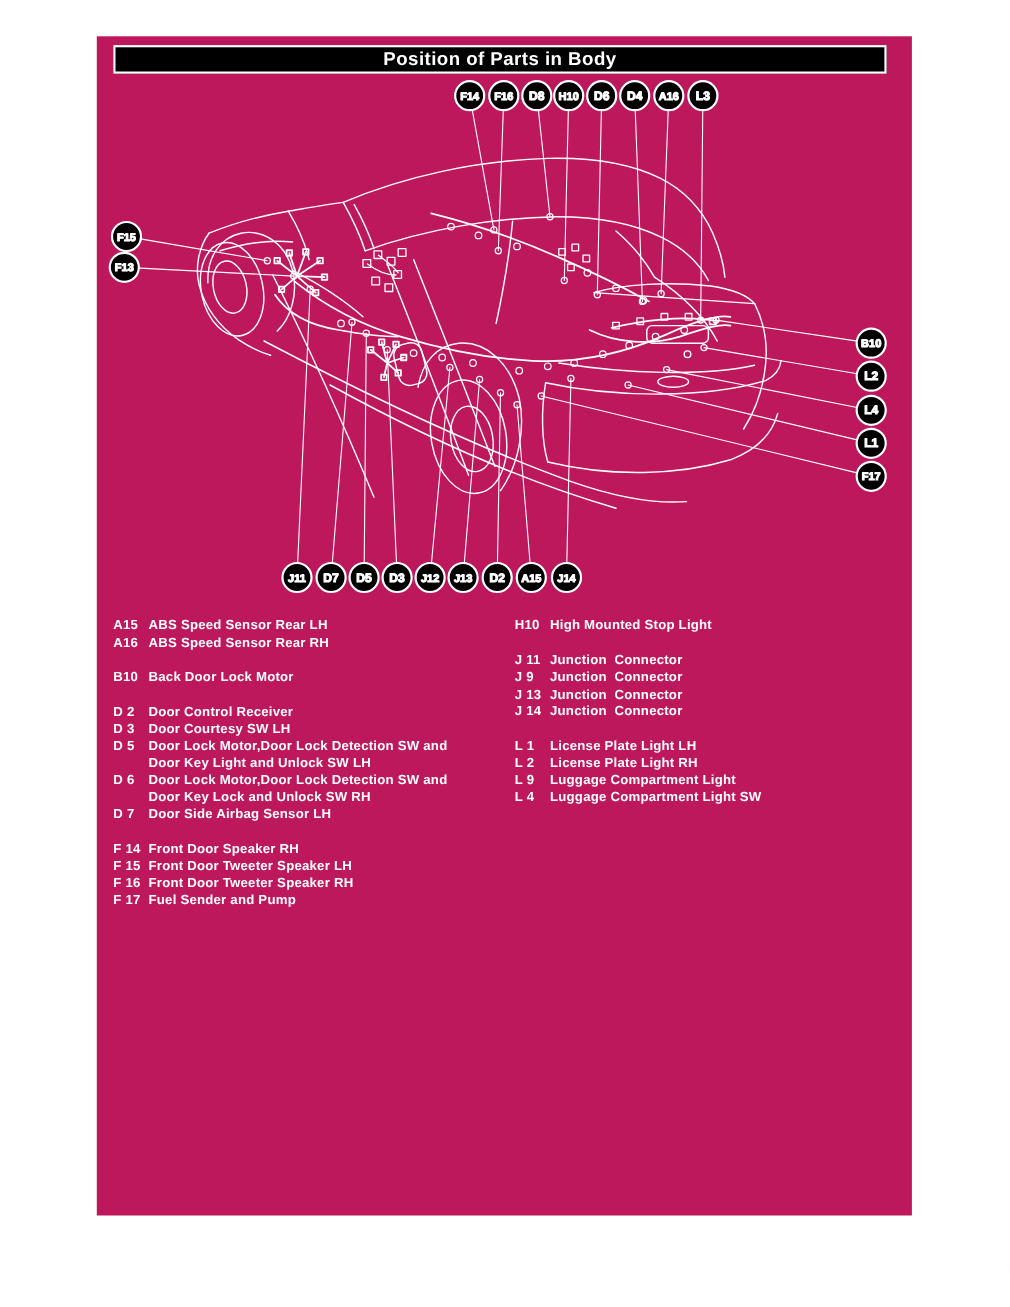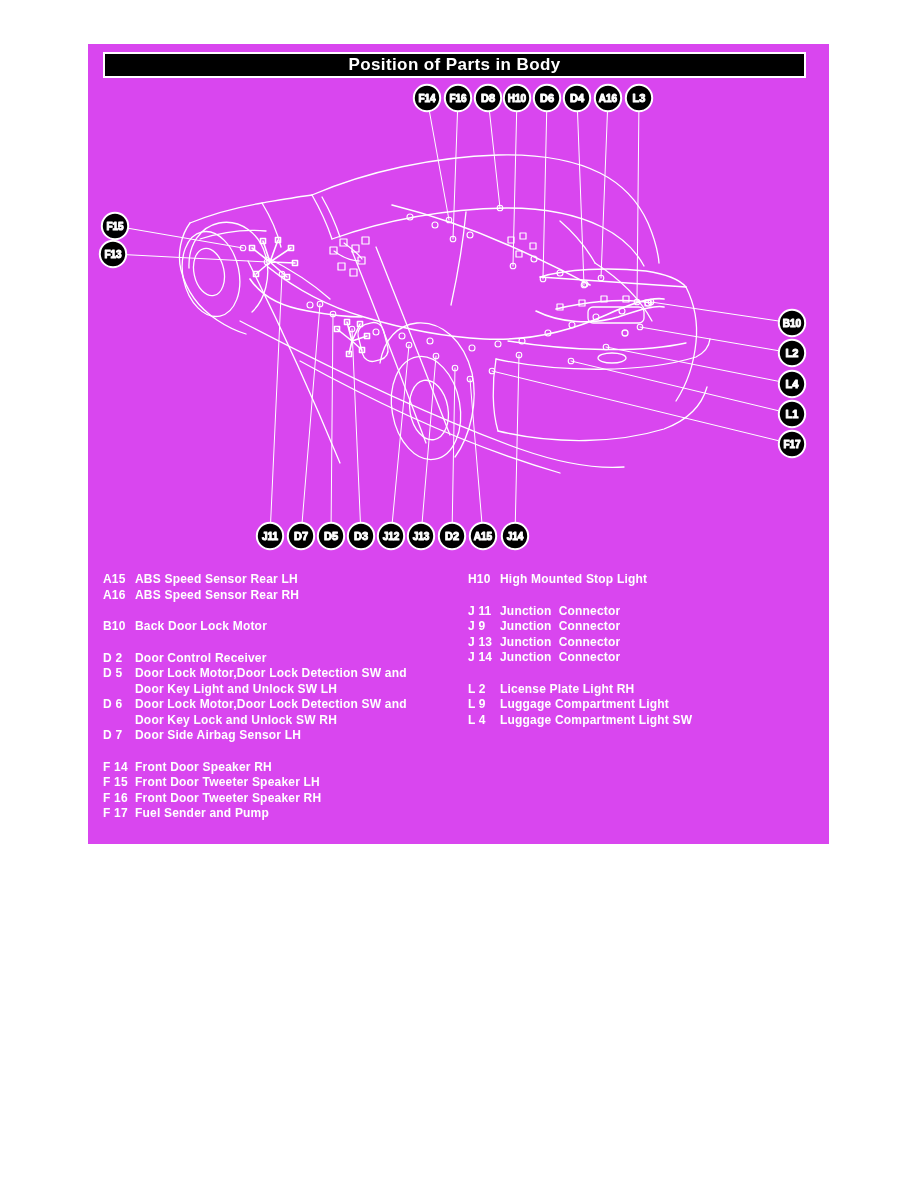--- a/index.html
+++ b/index.html
@@ -1,22 +1,22 @@
 <!DOCTYPE html>
 <html><head>
 <meta charset="utf-8">
 <style>
   html,body { margin:0; padding:0; background:#ffffff; }
   .page {
     position:relative; width:918px; height:1188px; background:#ffffff;
     font-family:"Liberation Sans", sans-serif; overflow:hidden;
   }
   .panel {
-    position:absolute; left:88px; top:44px; width:741px; height:800px;
-    background:#d946ef;
+    position:absolute; left:88px; top:33px; width:741px; height:1072px;
+    background:#be185d;
   }
   .title-box {
     position:absolute; left:15px; top:8px; width:699px; height:22px;
     border:2px solid #ffffff; display:flex; align-items:center; justify-content:center;
     background:#000000;
   }
   .title-box .title-text {
     color:#ffffff; font-weight:bold; font-size:17px; letter-spacing:0.4px;
   }
   svg.diagram { position:absolute; left:0; top:0; display:block; }
@@ -315,20 +315,21 @@
     <div class="legend-col left" id="legend-left">
         <div class="lgroup">
           <div class="lrow"><span class="lcode">A15</span><span class="ltext">ABS Speed Sensor Rear LH</span></div>
           <div class="lrow"><span class="lcode">A16</span><span class="ltext">ABS Speed Sensor Rear RH</span></div>
         </div>
         <div class="lgroup">
           <div class="lrow"><span class="lcode">B10</span><span class="ltext">Back Door Lock Motor</span></div>
         </div>
         <div class="lgroup">
           <div class="lrow"><span class="lcode">D 2</span><span class="ltext">Door Control Receiver</span></div>
+          <div class="lrow"><span class="lcode">D 3</span><span class="ltext">Door Courtesy SW LH</span></div>
           <div class="lrow"><span class="lcode">D 5</span><span class="ltext">Door Lock Motor,Door Lock Detection SW and</span></div>
           <div class="lrow"><span class="lcode"></span><span class="ltext">Door Key Light and Unlock SW LH</span></div>
           <div class="lrow"><span class="lcode">D 6</span><span class="ltext">Door Lock Motor,Door Lock Detection SW and</span></div>
           <div class="lrow"><span class="lcode"></span><span class="ltext">Door Key Lock and Unlock SW RH</span></div>
           <div class="lrow"><span class="lcode">D 7</span><span class="ltext">Door Side Airbag Sensor LH</span></div>
         </div>
         <div class="lgroup">
           <div class="lrow"><span class="lcode">F 14</span><span class="ltext">Front Door Speaker RH</span></div>
           <div class="lrow"><span class="lcode">F 15</span><span class="ltext">Front Door Tweeter Speaker LH</span></div>
           <div class="lrow"><span class="lcode">F 16</span><span class="ltext">Front Door Tweeter Speaker RH</span></div>
@@ -339,19 +340,20 @@
         <div class="lgroup">
           <div class="lrow"><span class="lcode">H10</span><span class="ltext">High Mounted Stop Light</span></div>
         </div>
         <div class="lgroup">
           <div class="lrow"><span class="lcode">J 11</span><span class="ltext">Junction  Connector</span></div>
           <div class="lrow"><span class="lcode">J 9</span><span class="ltext">Junction  Connector</span></div>
           <div class="lrow"><span class="lcode">J 13</span><span class="ltext">Junction  Connector</span></div>
           <div class="lrow"><span class="lcode">J 14</span><span class="ltext">Junction  Connector</span></div>
         </div>
         <div class="lgroup">
+          <div class="lrow"><span class="lcode">L 1</span><span class="ltext">License Plate Light LH</span></div>
           <div class="lrow"><span class="lcode">L 2</span><span class="ltext">License Plate Light RH</span></div>
           <div class="lrow"><span class="lcode">L 9</span><span class="ltext">Luggage Compartment Light</span></div>
           <div class="lrow"><span class="lcode">L 4</span><span class="ltext">Luggage Compartment Light SW</span></div>
         </div>
       </div>
   </div>
 </div>
 
 </body></html>

